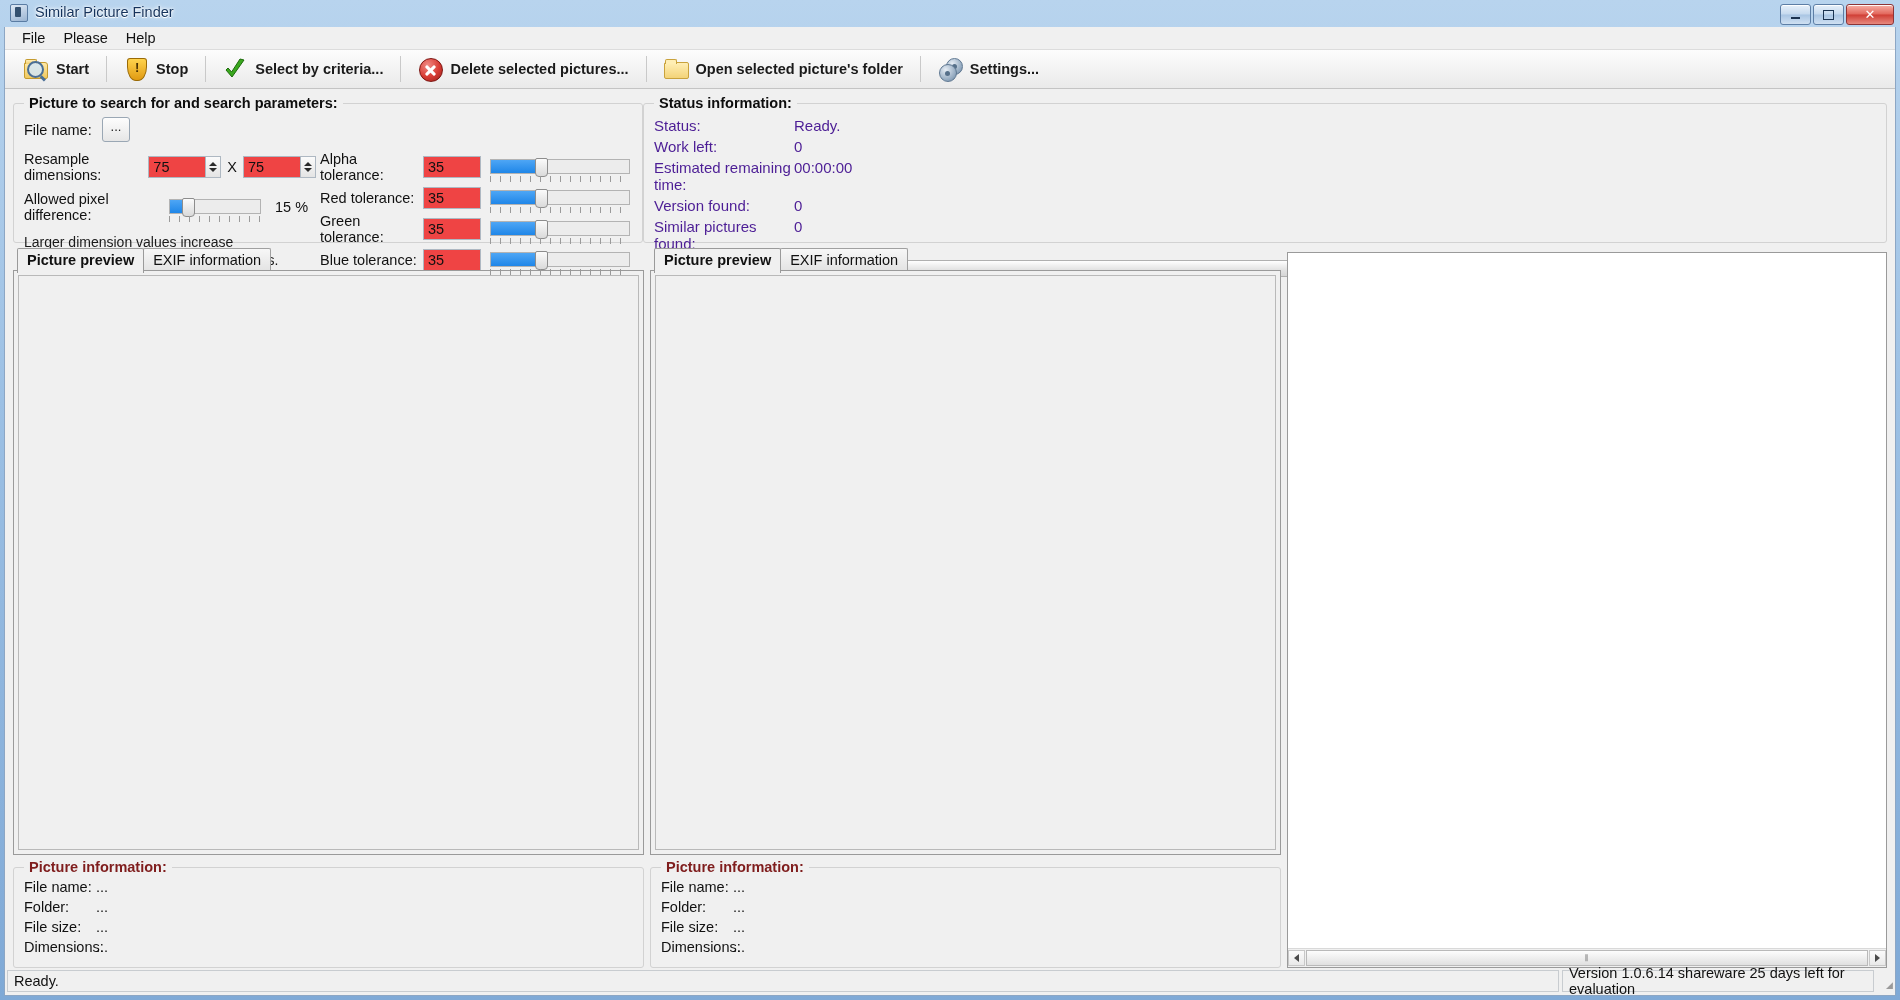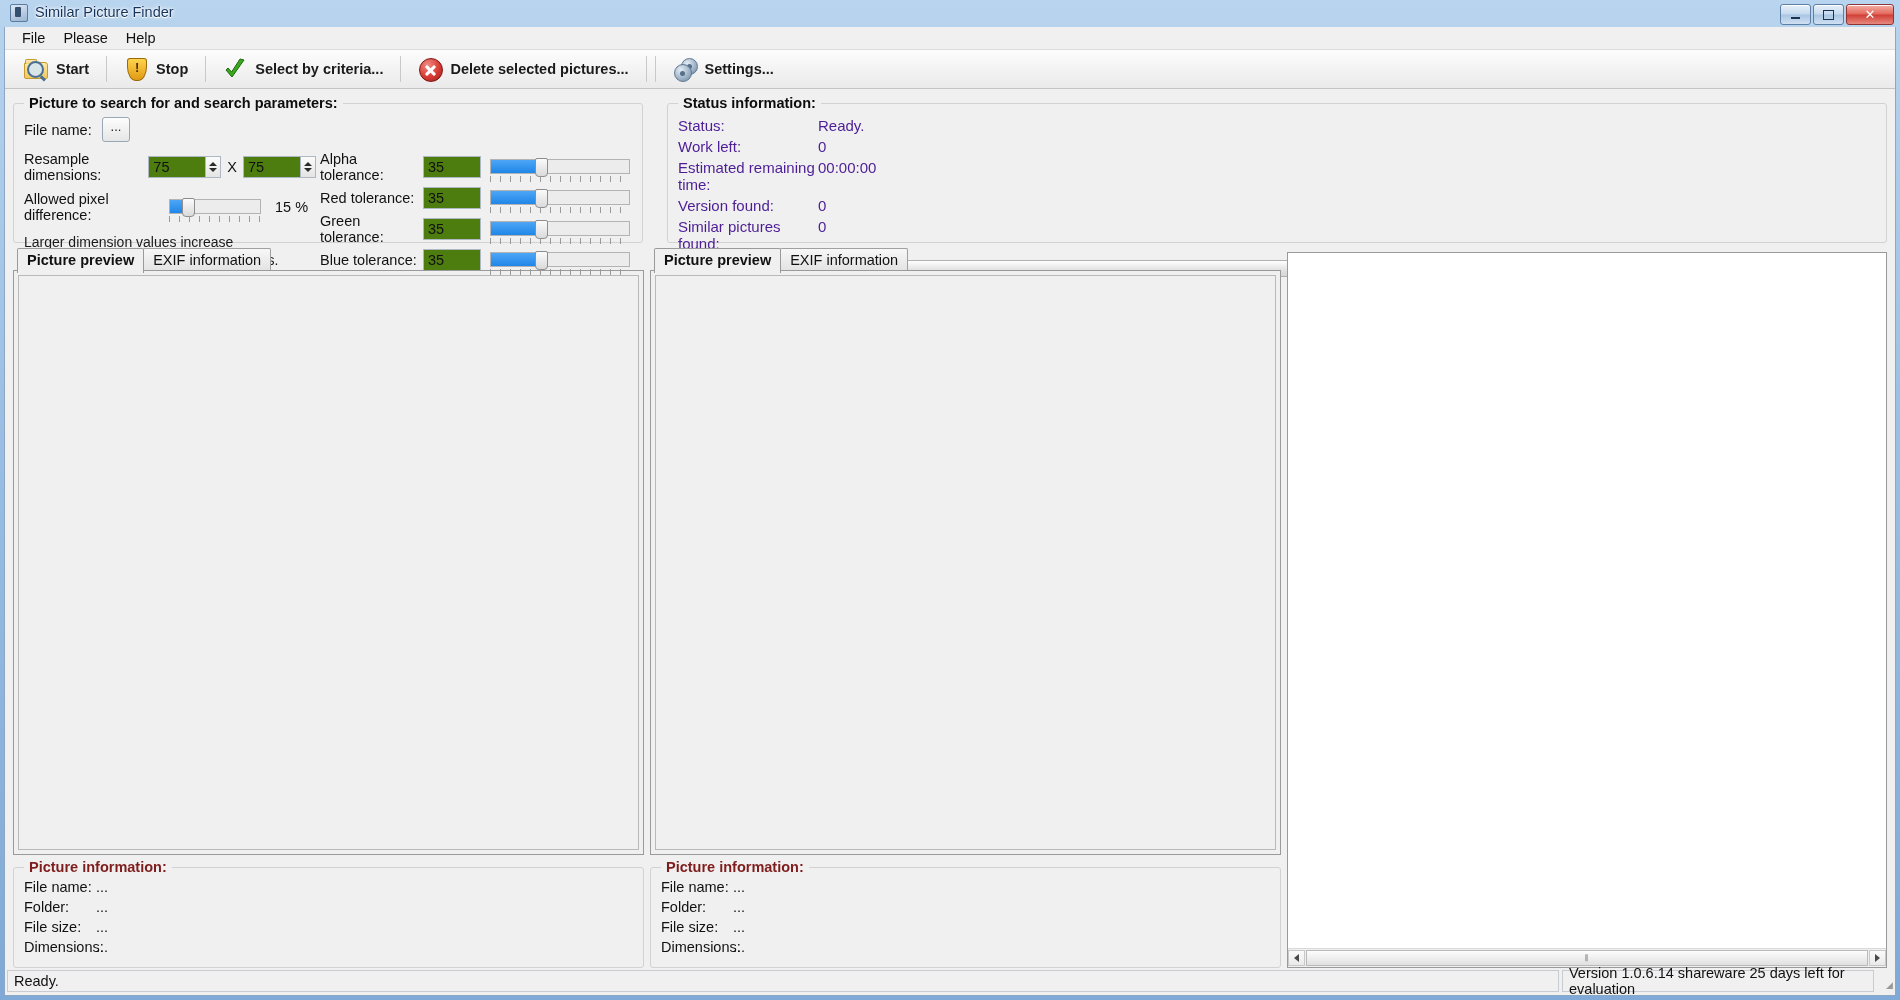--- a/index.html
+++ b/index.html
@@ -155,37 +155,37 @@
     background:radial-gradient(circle at 35% 30%,#e6edf5,#8fa6bd 70%,#667f99);
     border:1px solid #5f7892;}
   .ico-gear .g1{left:8px;top:1px;width:15px;height:15px;}
   .ico-gear .g2{left:1px;top:7px;width:16px;height:16px;}
   .ico-gear .g1::after,.ico-gear .g2::after{content:"";position:absolute;left:50%;top:50%;
     width:5px;height:5px;margin:-2.5px 0 0 -2.5px;border-radius:50%;background:#4d6party;}
   .ico-gear .g1::after{background:#56708a;}
   .ico-gear .g2::after{background:#56708a;}
 
   
-  #upper { flex: 0 0 auto; display: flex; padding: 6px 8px 1px 8px; gap: 24px;}
+  #upper { flex: 0 0 auto; display: flex; padding: 6px 8px 1px 8px; gap: 0;}
   fieldset.grp {
     border: 1px solid #d2d2d2; border-radius: 3px;
     margin: 0; padding: 6px 10px 10px 10px;
     background: #f0f0f0;
   }
   fieldset.grp > legend {
     font-size: 14.5px; font-weight: bold; color: #0d0d0d; padding: 0 5px;
   }
   #grp-search { width: 630px; box-sizing: border-box; height: 148px; }
   #grp-status { flex: 1; box-sizing: border-box; height: 148px; }
 
   .row { display: flex; align-items: center; }
   .lbl { font-size: 14.5px; color: #111; }
   input.txt {
     font-family: "Liberation Sans", sans-serif; font-size: 14.5px;
-    border: 1px solid #aeb8c2; background: #4d7c0f; color: #111;
+    border: 1px solid #aeb8c2; background: #ef4444; color: #111;
     padding: 2px 4px; box-sizing: border-box; outline: none;
   }
   input.txt::selection { background:#3399ff; color:#fff; }
   #filename {
     flex: 1; height: 22px;
   }
   .btn-dots {
     width: 26px; height: 23px; margin-left: 6px;
     border: 1px solid #9aa7b4; border-radius: 3px;
     background: linear-gradient(180deg,#fdfdfd,#e6e6e6);
@@ -368,20 +368,26 @@
         <span>Select by criteria...</span>
       </div>
       <div class="tb-sep"></div>
       <div class="tb-btn">
         <div class="tb-ico ico-del">
             <div class="c"></div>
           </div>
         <span>Delete selected pictures...</span>
       </div>
       <div class="tb-sep"></div>
+      <div class="tb-btn">
+        <div class="tb-ico ico-folder">
+            <div class="b"></div>
+          </div>
+        <span>Open selected picture's folder</span>
+      </div>
       <div class="tb-sep"></div>
       <div class="tb-btn">
         <div class="tb-ico ico-gear">
             <div class="g1"></div>
             <div class="g2"></div>
           </div>
         <span>Settings...</span>
       </div>
     </div>
 

